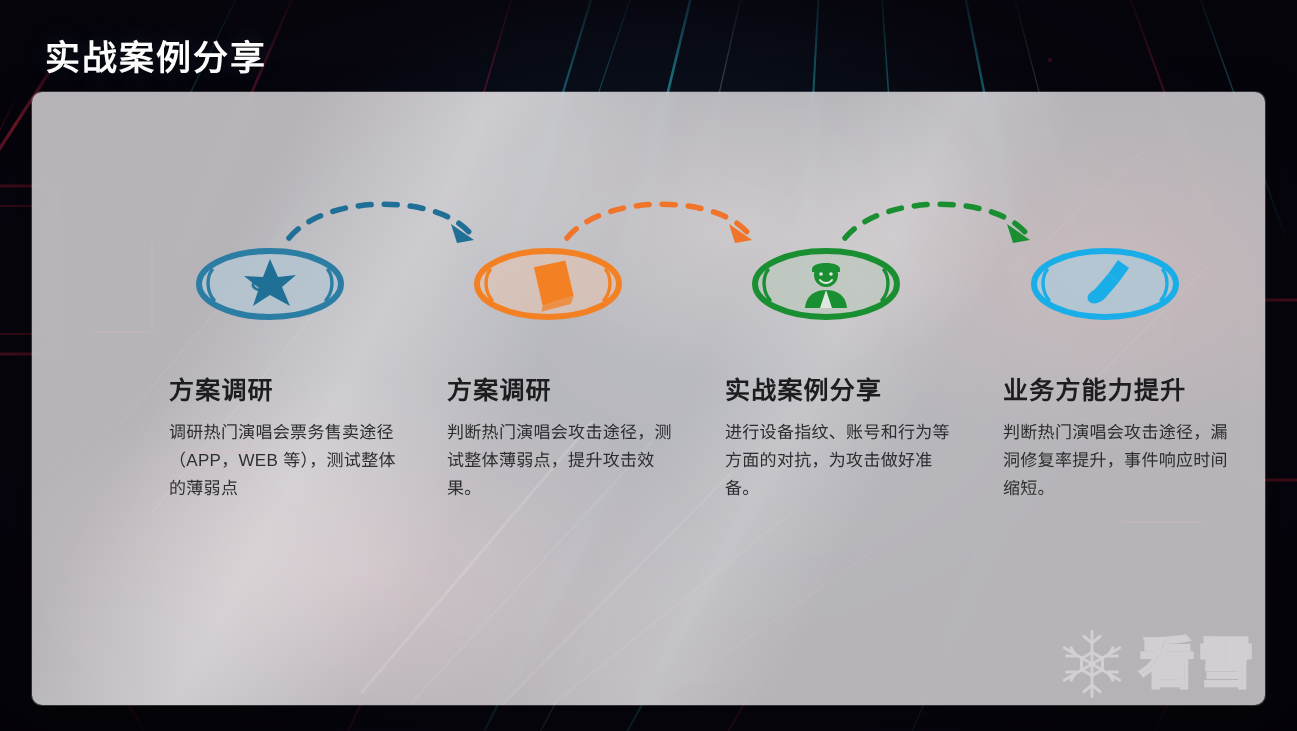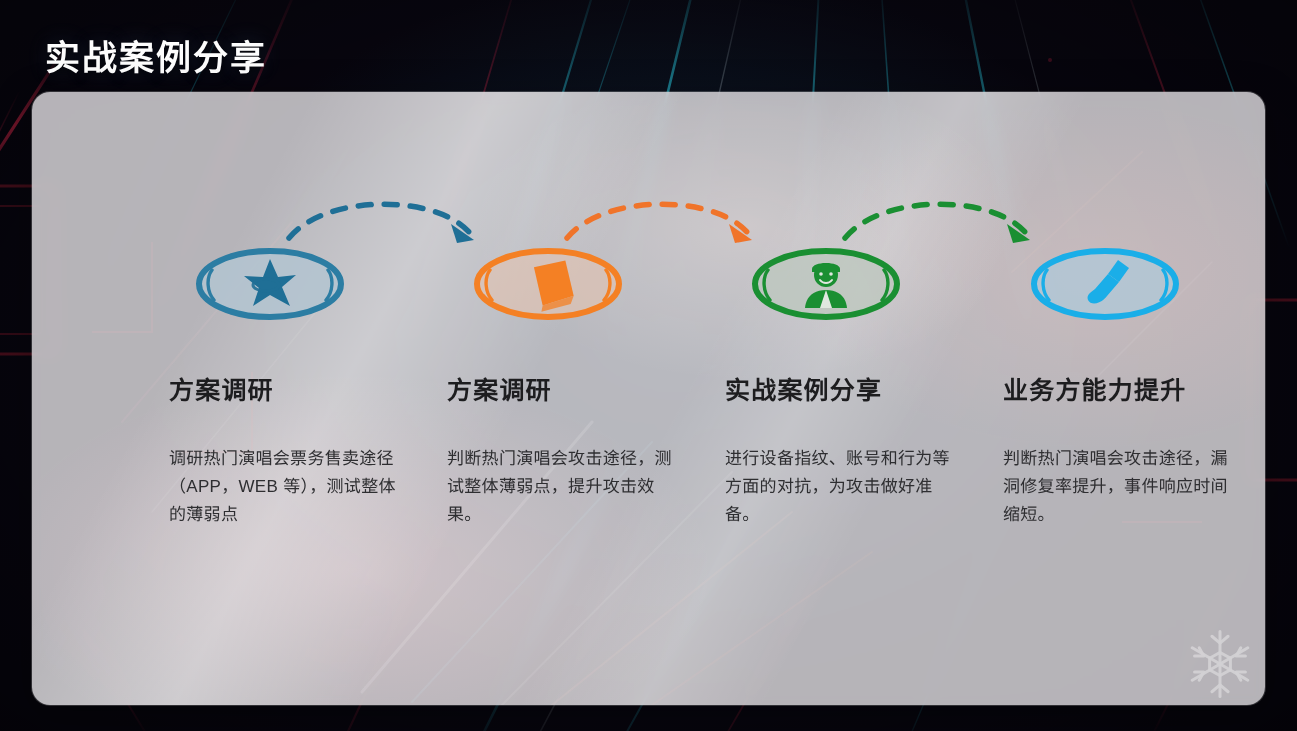--- a/index.html
+++ b/index.html
@@ -45,21 +45,21 @@
   .brand-mark { width:52px; height:52px; display:block; filter:drop-shadow(0 1px 4px rgba(0,0,0,.8)); }
   .brand-name {
     font-size:25px; font-weight:bold; color:#ffffff; letter-spacing:1px;
     text-shadow:0 1px 6px rgba(0,0,0,.8);
   }
 
   
   .panel {
     position:absolute; left:32px; top:92px;
     width:1233px; height:613px;
-    border-radius:18px;
+    border-radius:10px;
     background:rgba(226,224,228,0.80);
     backdrop-filter:blur(7px);
     box-shadow:0 0 0 1px rgba(255,255,255,.18), 0 10px 38px rgba(0,0,0,.35);
     overflow:hidden;
   }
   .panel-sheen {
     position:absolute; inset:0;
     background:
       linear-gradient(118deg, rgba(255,255,255,0) 18%, rgba(255,255,255,.30) 30%, rgba(255,255,255,0) 42%),
       linear-gradient(118deg, rgba(255,255,255,0) 52%, rgba(255,255,255,.18) 60%, rgba(255,255,255,0) 68%),
@@ -90,21 +90,20 @@
 
   .step-title {
     position:absolute; top:278px; left:34px;
     font-size:25px; font-weight:bold; color:#1d1d1f;
     letter-spacing:1.2px; white-space:nowrap;
   }
   .step-desc {
     position:absolute; top:327px; left:34px; width:242px;
     font-size:17px; line-height:1.65; color:#2e2e31;
     letter-spacing:.3px;
-    margin-top:26px;
   }
 
   
   .connector { position:absolute; top:96px; height:62px; }
   .connector svg { width:100%; height:100%; display:block; overflow:visible; }
   .conn-0 { left:253px; width:196px; }
   .conn-1 { left:531px; width:196px; }
   .conn-2 { left:809px; width:196px; }
 
   
@@ -312,15 +311,16 @@
         <g stroke="rgba(255,255,255,.92)" stroke-width="2.6" stroke-linecap="round" fill="none">
           <line x1="32" y1="4" x2="32" y2="60"></line>
           <line x1="8" y1="18" x2="56" y2="46"></line>
           <line x1="8" y1="46" x2="56" y2="18"></line>
           <path d="M32 14 L25 8 M32 14 L39 8 M32 50 L25 56 M32 50 L39 56"></path>
           <path d="M18 25 L10 25 M18 25 L14 18 M46 39 L54 39 M46 39 L50 46"></path>
           <path d="M18 39 L10 39 M18 39 L14 46 M46 25 L54 25 M46 25 L50 18"></path>
           <path d="M32 32 m-9 -5 L32 22 L41 27 L41 37 L32 42 L23 37 Z"></path>
         </g>
       </svg>
+      <span class="wm-text">看雪</span>
     </div>
   </div>
 </div>
 
 </body></html>

